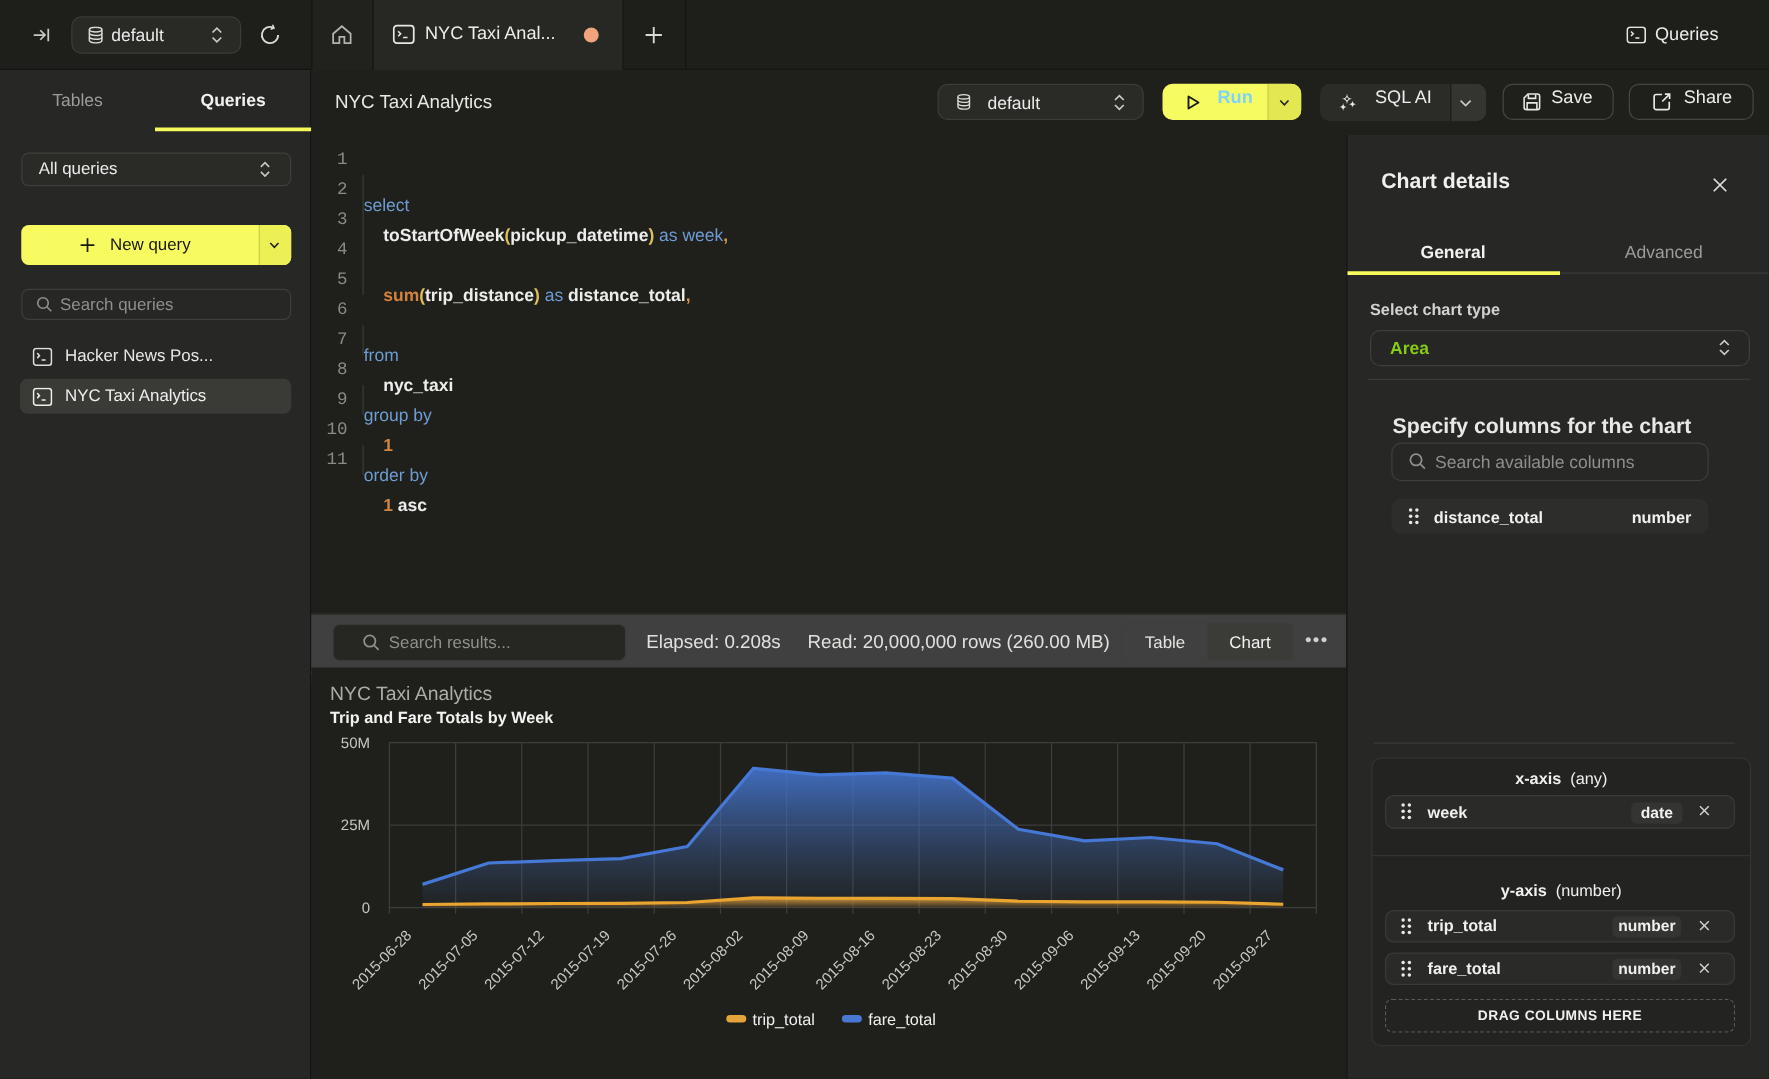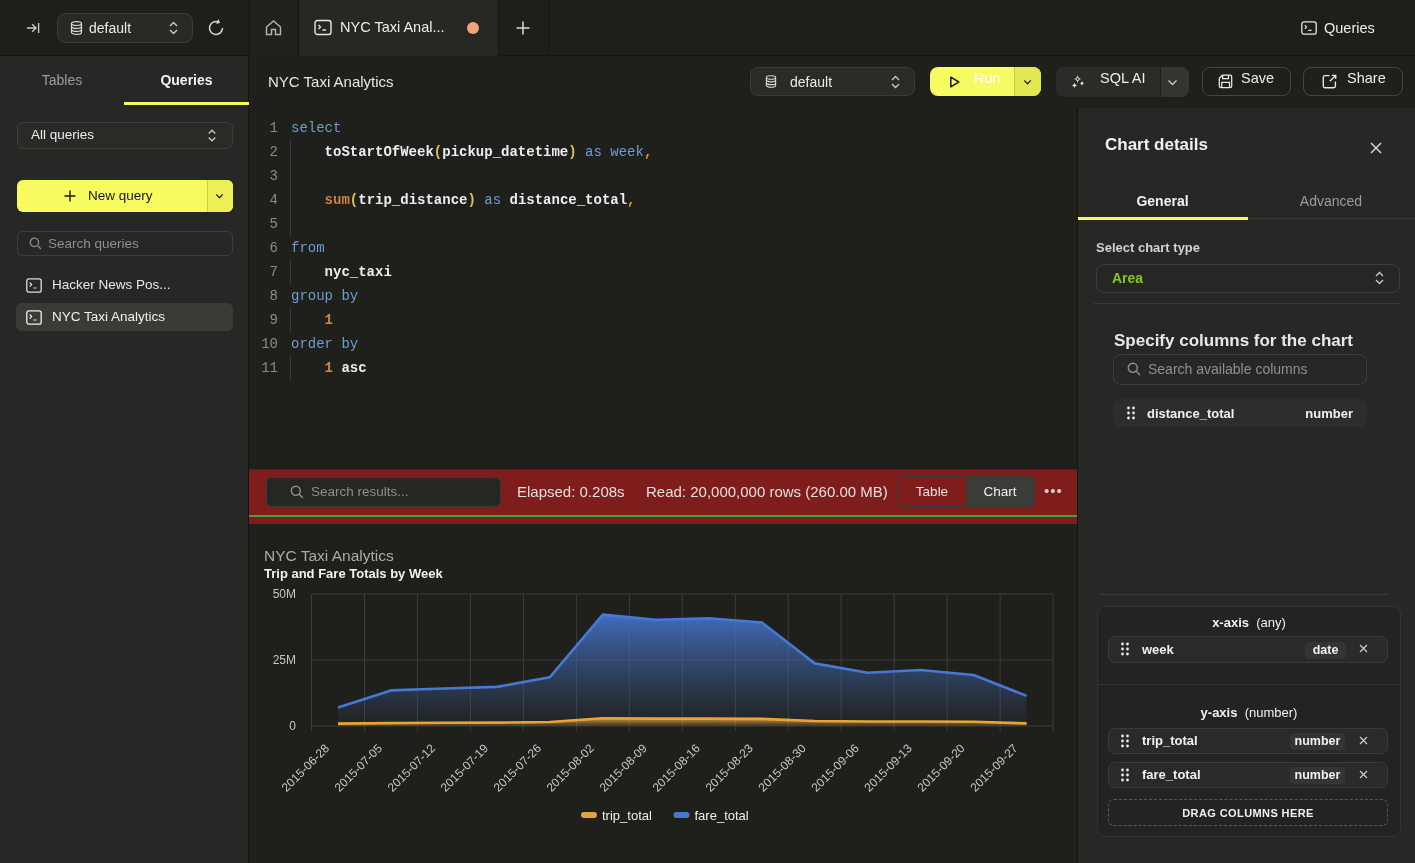--- a/index.html
+++ b/index.html
@@ -124,21 +124,21 @@
     <div class="abs" style="left:681px;top:11px;width:111px;height:29px;border-radius:8px;background:#f7fb62;overflow:hidden;">
       <div class="abs" style="left:85px;top:0;width:26px;height:29px;background:#e3e751;"></div>
       <div class="abs" style="left:84px;top:0;width:1px;height:29px;background:#c6ca43;"></div>
       <svg class="abs" style="left:93px;top:12px;" width="9" height="7" viewBox="0 0 9 7" fill="none" stroke="#23231a" stroke-width="1.3">
         <path d="M1.2 1.4 L4.5 4.8 L7.8 1.4"></path>
       </svg>
     </div>
     <svg class="abs" style="left:699px;top:19px;" width="13" height="14" viewBox="0 0 13 14" fill="none" stroke="#1b1b12" stroke-width="1.5">
       <path d="M2.8 2.2 L10.8 7 L2.8 11.8 Z" stroke-linejoin="round"></path>
     </svg>
-    <div class="abs" style="left:725px;top:14px;font-size:14.5px;font-weight:400;color:#ffffff;">Run</div>
+    <div class="abs" style="left:725px;top:14px;font-size:14.5px;font-weight:700;color:#7dd3fc;">Run</div>
 
     <div class="abs" style="left:807px;top:11px;width:133px;height:30px;border-radius:8px;background:#2b2b28;overflow:hidden;">
       <div class="abs" style="left:105px;top:0;width:28px;height:30px;background:#343431;"></div>
       <div class="abs" style="left:104px;top:0;width:1px;height:30px;background:#1c1c19;"></div>
       <svg class="abs" style="left:111px;top:12px;" width="11" height="8" viewBox="0 0 11 8" fill="none" stroke="#c9c9c6" stroke-width="1.4">
         <path d="M1.5 1.5 L5.5 5.5 L9.5 1.5"></path>
       </svg>
     </div>
     <svg class="abs" style="left:822px;top:18px;" width="16" height="16" viewBox="0 0 16 16" fill="#e8e8e6">
       <path d="M6.6 0.7 Q6.8 4.8 10.9 5 Q6.8 5.2 6.6 9.3 Q6.4 5.2 2.3 5 Q6.4 4.8 6.6 0.7 Z"></path>
@@ -162,21 +162,21 @@
       <path d="M10.9 2.3 H14.7 V6.1 M14.3 2.7 L8.8 8.2"></path>
     </svg>
     <div class="abs" style="left:1098px;top:14px;font-size:14.5px;color:#ececea;">Share</div>
   </div>
 
   <div class="abs" id="editor" style="left:249px;top:108px;width:828px;height:379px;background:#1f1f1b;">
     <style>
       .ln { position:absolute; left:0; width:29px; text-align:right; height:24px; line-height:24px;
             font-family:"Liberation Mono",monospace; font-size:14px; color:#8a8a86; }
       .cl { position:absolute; left:42px; height:24px; line-height:24px; white-space:pre;
-            font-family:Liberation Mono, monospace; font-size:14px; color:#ededeb; font-weight:700; }
+            font-family:Liberation Sans, sans-serif; font-size:14px; color:#ededeb; font-weight:700;margin-top:36px; }
       .kw { color:#6e9dd4; font-weight:400; }
       .fn { color:#d2823e; }
       .pa { color:#dfbf5c; }
       .nu { color:#d28445; }
       .cm { color:#d9954f; }
       .ig { position:absolute; left:41px; width:1px; background:#3a3a37; }
     </style>
     <div class="ln" style="top:8px;">1</div>
     <div class="ln" style="top:32px;">2</div>
     <div class="ln" style="top:56px;">3</div>
@@ -196,21 +196,21 @@
     <div class="cl" style="top:32px;">    toStartOfWeek<span class="pa">(</span>pickup_datetime<span class="pa">)</span> <span class="kw">as</span> <span class="kw">week</span><span class="cm">,</span></div>
     <div class="cl" style="top:80px;">    <span class="fn">sum</span><span class="pa">(</span>trip_distance<span class="pa">)</span> <span class="kw">as</span> distance_total<span class="cm">,</span></div>
     <div class="cl" style="top:128px;"><span class="kw">from</span></div>
     <div class="cl" style="top:152px;">    nyc_taxi</div>
     <div class="cl" style="top:176px;"><span class="kw">group by</span></div>
     <div class="cl" style="top:200px;">    <span class="nu">1</span></div>
     <div class="cl" style="top:224px;"><span class="kw">order by</span></div>
     <div class="cl" style="top:248px;">    <span class="nu">1</span> asc</div>
   </div>
 
-  <div class="abs" id="resultsbar" style="left:249px;top:469px;width:828px;height:55px;background:#7f1d1d;border-top:1px solid #2e2e2b;">
+  <div class="abs" id="resultsbar" style="left:249px;top:491px;width:828px;height:55px;background:#404040;border-top:1px solid #2e2e2b;">
     <div class="abs" style="left:17px;top:7px;width:235px;height:30px;background:#262623;border:1px solid #3a3a38;border-radius:6px;"></div>
     <svg class="abs" style="left:41px;top:15px;" width="14" height="14" viewBox="0 0 13 13" fill="none" stroke="#8f8f8c" stroke-width="1.3">
       <circle cx="5.4" cy="5.4" r="4.2"></circle>
         <path d="M8.6 8.6 L12 12"></path>
     </svg>
     <div class="abs" style="left:62px;top:14px;font-size:13.5px;color:#8f8f8c;">Search results...</div>
     <div class="abs" style="left:268px;top:13px;font-size:15px;font-weight:500;color:#e0e0de;">Elapsed: 0.208s</div>
     <div class="abs" style="left:397px;top:13px;font-size:15px;font-weight:500;color:#e0e0de;">Read: 20,000,000 rows (260.00 MB)</div>
     <div class="abs" style="left:648px;top:6px;width:138px;height:31px;border:1px solid #3e3e3b;border-radius:6px;"></div>
     <div class="abs" style="left:649px;top:7px;width:68px;height:29px;text-align:center;line-height:29px;font-size:13.5px;color:#e4e4e2;">Table</div>

